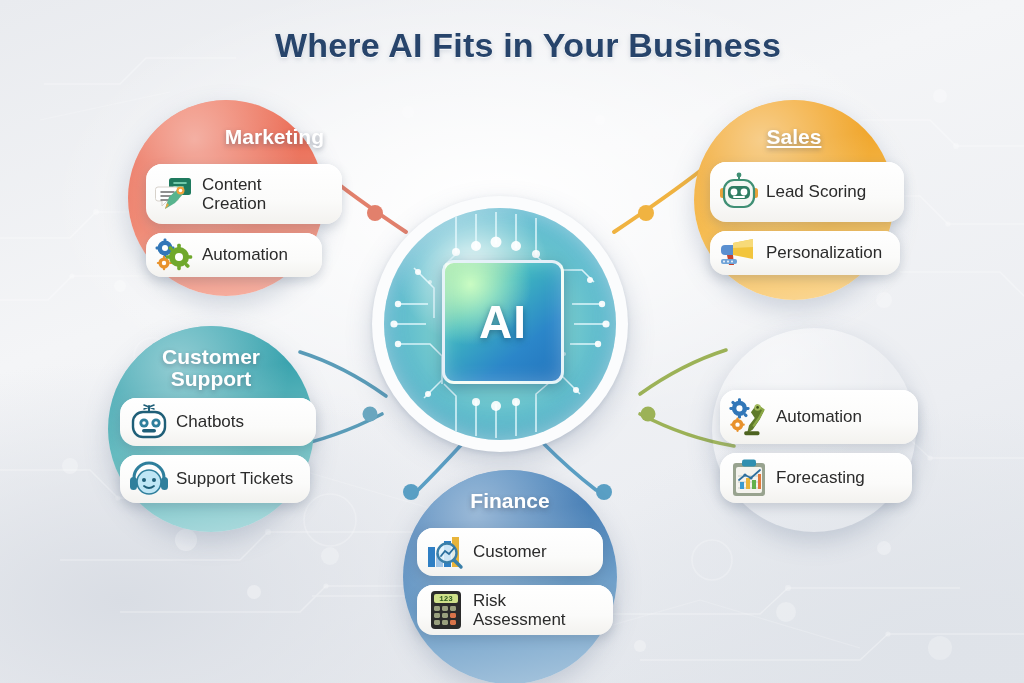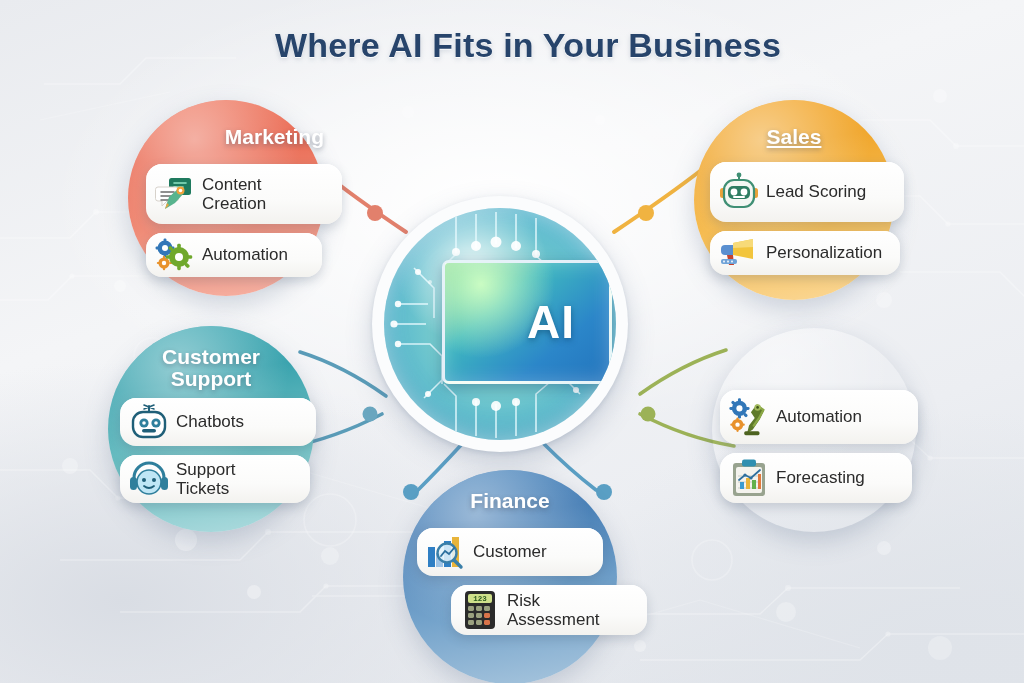--- a/index.html
+++ b/index.html
@@ -42,27 +42,27 @@
   .hub-inner{
     position:absolute;left:12px;top:12px;width:232px;height:232px;border-radius:50%;
     overflow:hidden;
     background:
       radial-gradient(circle at 38% 26%, rgba(255,255,255,.85) 0%, rgba(255,255,255,0) 34%),
       radial-gradient(circle at 50% 50%, #8fd6cf 0%, #74c9cd 42%, #4fb4cf 74%, #3aa4c6 100%);
     box-shadow:inset 0 0 24px rgba(255,255,255,.55), inset 0 -8px 22px rgba(30,110,140,.28);
   }
   .hub-circuit{position:absolute;inset:0;}
   .chip{
-    position:absolute;left:58px;top:52px;width:116px;height:118px;border-radius:7px;
+    position:absolute;left:58px;top:52px;width:116px;height:118px;border-radius:12px;
     background:
       radial-gradient(circle at 22% 18%, rgba(208,255,196,.95) 0%, rgba(208,255,196,0) 46%),
       linear-gradient(140deg,#7fd58f 0%,#3fb7c0 34%,#2b86c9 70%,#2374bd 100%);
     border:3px solid rgba(255,255,255,.88);
     box-shadow:0 4px 14px rgba(20,70,110,.38), inset 0 0 18px rgba(255,255,255,.25);
-    display:flex;align-items:center;justify-content:center;padding-left:48px;
+    display:flex;align-items:center;justify-content:center;
   }
   .chip-label{
     font-size:46px;font-weight:bold;color:#ffffff;letter-spacing:1px;
     text-shadow:0 2px 6px rgba(10,60,100,.55);
   }
 
   
   .node{position:absolute;}
   .node-circle{
     position:absolute;left:0;top:0;width:100%;height:100%;border-radius:50%;
@@ -78,21 +78,21 @@
     font-size:21px;font-weight:bold;color:#ffffff;line-height:1.06;
     text-shadow:0 2px 5px rgba(60,70,90,.42);
   }
   .chips{position:absolute;left:0;width:100%;}
   .chip-row{
     position:relative;
     background:linear-gradient(180deg,#ffffff 0%,#fbfbfa 60%,#f3f2ef 100%);
     border-radius:16px;
     box-shadow:0 4px 11px rgba(70,85,110,.22), inset 0 1px 0 rgba(255,255,255,.9);
     display:flex;align-items:center;
-    padding:5px 24px 5px 8px;
+    padding:5px 14px 5px 8px;
     margin-bottom:9px;
     min-height:44px;
     box-sizing:border-box;
   }
   .chip-ico{
     width:42px;height:40px;flex:0 0 42px;margin-right:6px;
     display:flex;align-items:center;justify-content:center;
   }
   .chip-text{
     font-size:17px;color:#2b2b2b;line-height:1.12;font-weight:normal;
@@ -466,21 +466,21 @@
             <rect x="11" y="20" width="7" height="14" fill="#9fc4e6"></rect>
             <rect x="19" y="8" width="7" height="26" fill="#2f7fc4"></rect>
             <rect x="27" y="4" width="7" height="30" fill="#e8b43a"></rect>
             <circle cx="22" cy="20" r="9.5" fill="rgba(225,242,252,.88)" stroke="#3a7fa8" stroke-width="2.4"></circle>
             <path d="M29 27 L36 34" stroke="#3a7fa8" stroke-width="3.4" stroke-linecap="round"></path>
             <path d="M16 23 L20 18 L24 21 L29 15" fill="none" stroke="#2b6f9e" stroke-width="1.8" stroke-linecap="round"></path>
           </svg>
         </span>
         <span class="chip-text">Customer</span>
       </div>
-      <div class="chip-row" style="height:50px;width:196px;margin-left:34px;">
+      <div class="chip-row" style="height:50px;width:196px;">
         <span class="chip-ico">
           <svg width="40" height="42" viewBox="0 0 40 42">
             <rect x="5" y="2" width="30" height="38" rx="4" fill="#2b2b2b"></rect>
             <rect x="8" y="5" width="24" height="9" rx="2" fill="#cfe08a"></rect>
             <text x="20" y="12.4" font-family="'Liberation Mono', monospace" font-size="7.5" font-weight="bold" fill="#2c5a1e" text-anchor="middle">123</text>
             <g fill="#9aa07e">
               <rect x="8" y="17" width="6" height="5" rx="1.4"></rect>
                 <rect x="16" y="17" width="6" height="5" rx="1.4"></rect>
                 <rect x="24" y="17" width="6" height="5" rx="1.4"></rect>
               <rect x="8" y="24" width="6" height="5" rx="1.4"></rect>

